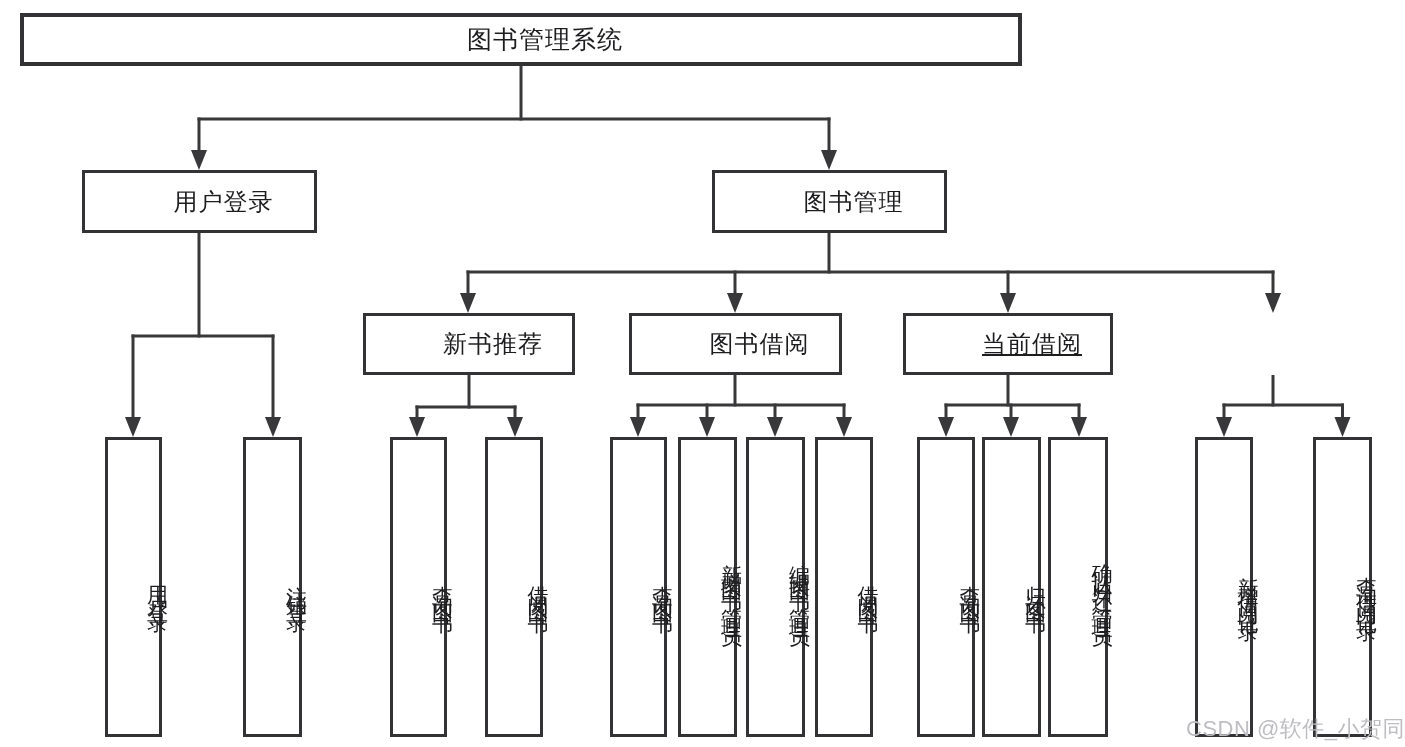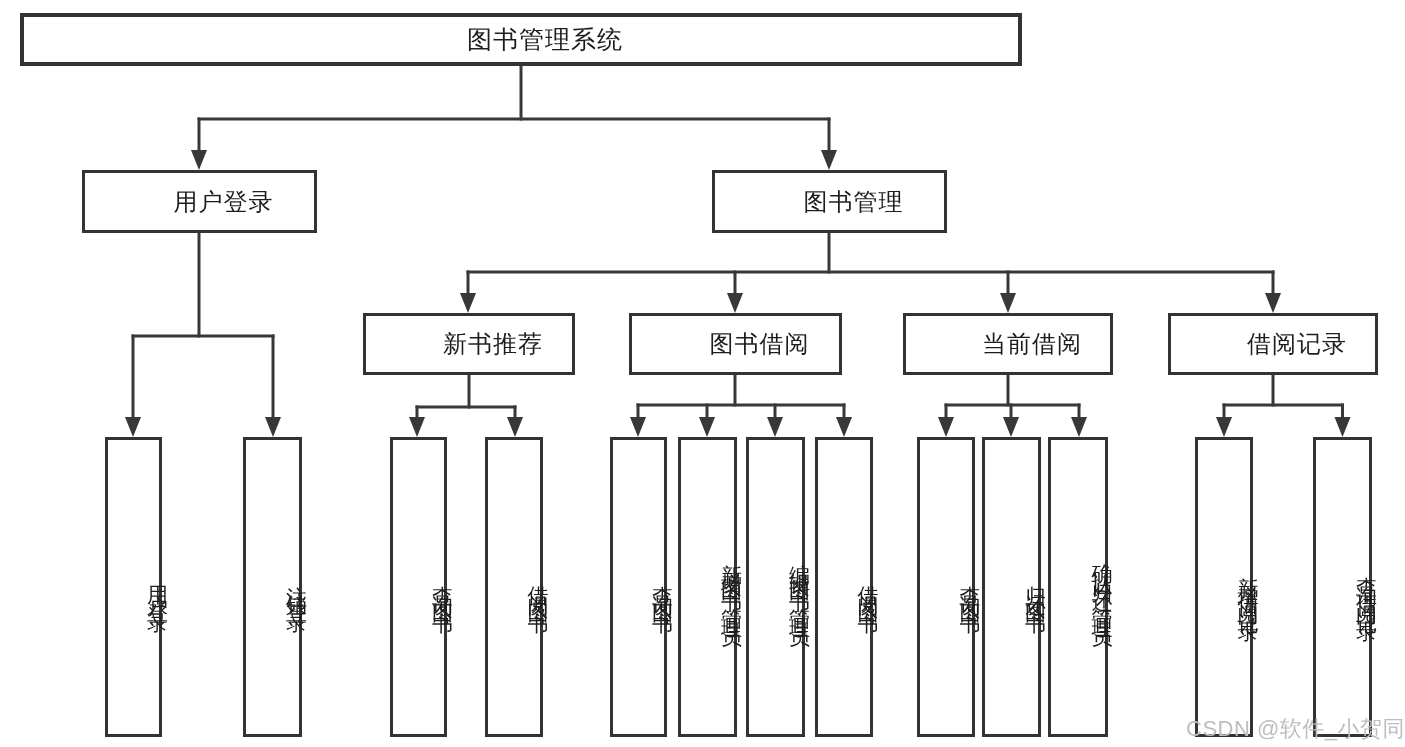--- a/index.html
+++ b/index.html
@@ -149,22 +149,21 @@
     </g>
   </svg>
 
   <div class="node root" style="left:20px; top:13px; width:1002px; height:53px;">图书管理系统</div>
 
   <div class="node" style="left:82px; top:170px; width:235px; height:63px;">用户登录</div>
   <div class="node" style="left:712px; top:170px; width:235px; height:63px;">图书管理</div>
 
   <div class="node" style="left:363px; top:313px; width:212px; height:62px;">新书推荐</div>
   <div class="node" style="left:629px; top:313px; width:213px; height:62px;text-align:right;">图书借阅</div>
-  <div class="node" style="left:903px; top:313px; width:210px; height:62px;">当前借阅</div>
-  <div class="node" style="left:1168px; top:313px; width:210px; height:62px;">借阅记录</div>
+  <div class="node" style="left:903px; top:313px; width:210px; height:62px;text-decoration:underline;">当前借阅</div>
 
   <div class="node leaf" style="left:105px; top:437px; width:57px; height:300px;">用户登录</div>
   <div class="node leaf" style="left:243px; top:437px; width:59px; height:300px;">注销登录</div>
 
   <div class="node leaf" style="left:390px; top:437px; width:57px; height:300px;">查询图书</div>
   <div class="node leaf" style="left:485px; top:437px; width:58px; height:300px;">借阅图书</div>
 
   <div class="node leaf" style="left:610px; top:437px; width:57px; height:300px;">查询图书</div>
   <div class="node leaf" style="left:678px; top:437px; width:59px; height:300px;">新增图书（管理员）</div>
   <div class="node leaf" style="left:746px; top:437px; width:59px; height:300px;">编辑图书（管理员）</div>

